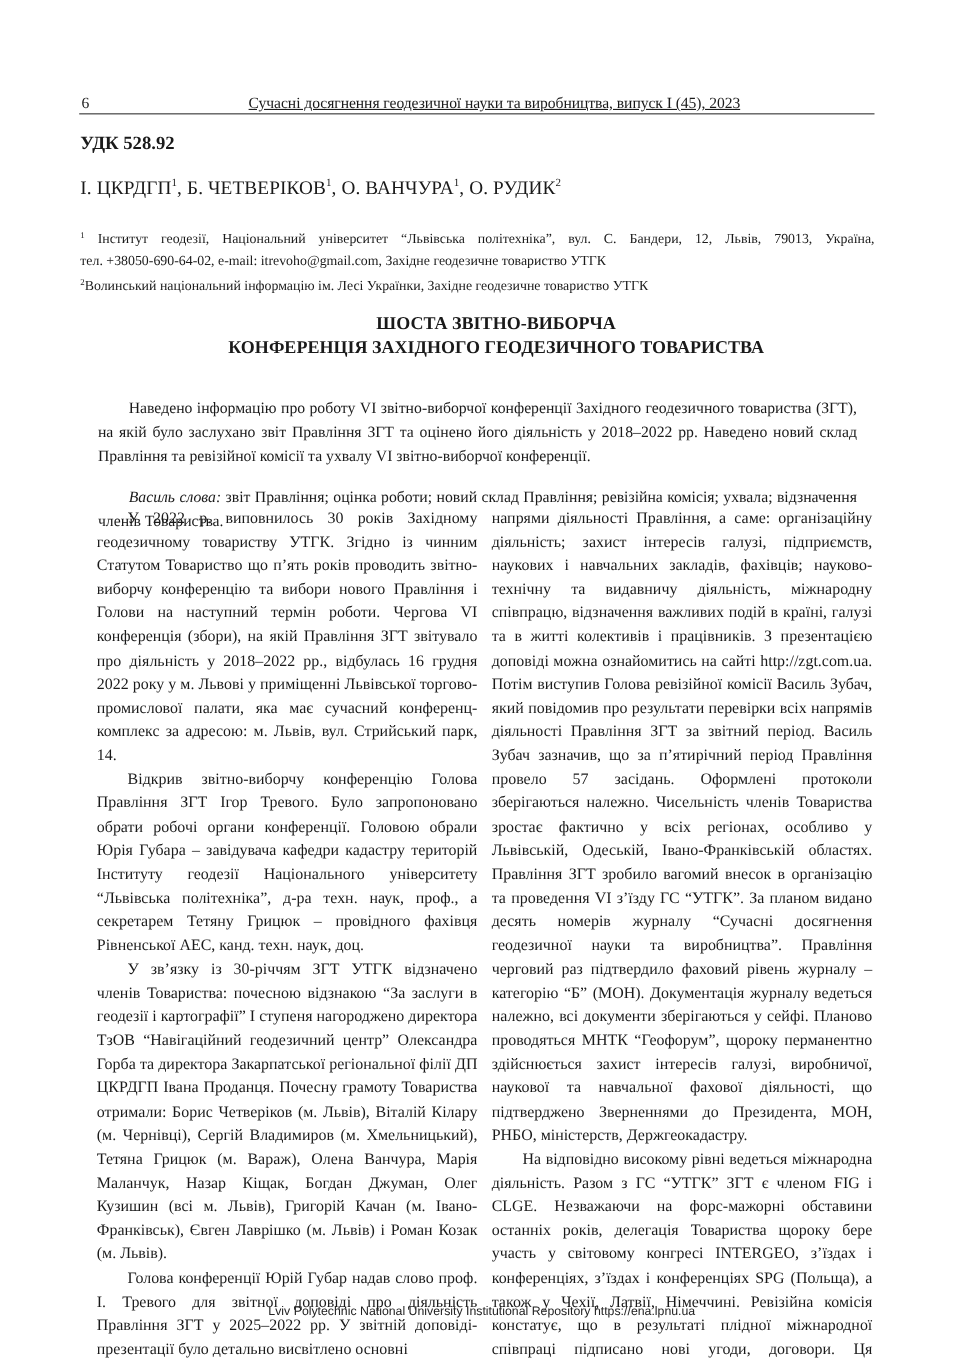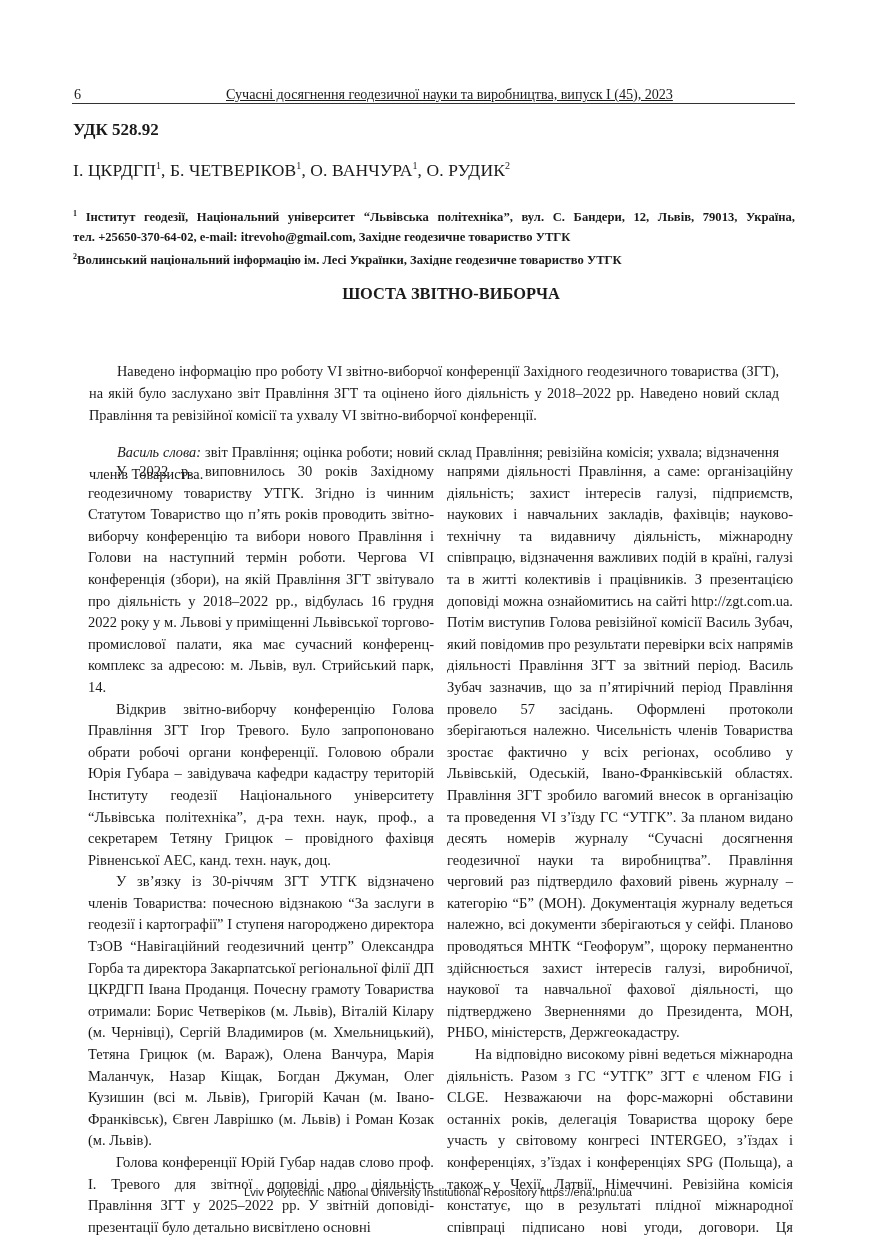--- a/index.html
+++ b/index.html
@@ -6,21 +6,21 @@
   body { width: 876px; height: 1240px; position: relative; overflow: hidden;
          font-family: "Liberation Serif", "DejaVu Serif", serif; color: #1a1a1a; }
   .abs { position: absolute; }
   .running-header { left: 72px; top: 86px; width: 723px; height: 17px;
                     border-bottom: 1px solid #333; font-size: 14.2px; line-height: 16px; }
   .running-header .pg { position: absolute; left: 2px; top: 0; }
   .running-header .jt { position: absolute; left: 154px; top: 0; letter-spacing: -0.05px; text-decoration: underline; }
   .udc { left: 73px; top: 120px; font-weight: bold; font-size: 17px; }
   .authors { left: 73px; top: 160px; font-size: 17.5px; letter-spacing: 0.1px; }
   .authors sup { font-size: 10px; vertical-align: 7px; }
-  .affil { left: 73px; top: 204px; width: 722px; font-size: 12.6px; line-height: 19.5px; font-weight: bold; }
+  .affil { left: 73px; top: 204px; width: 722px; font-size: 12.6px; line-height: 19.5px; }
   .affil .line { white-space: nowrap; }
   .affil .just { text-align: justify; text-align-last: justify; white-space: normal; }
   .affil sup { font-size: 8px; vertical-align: 5px; }
   .title { left: 90px; top: 283px; width: 722px; text-align: center; font-weight: bold;
            font-size: 16.4px; line-height: 22px; }
   .abstract { left: 73px; top: 345px; width: 722px; font-size: 14.3px; line-height: 21.8px; }
   .abstract p { margin: 16px; text-indent: 28px; text-align: justify; }
   .abstract .kw-label { font-style: italic; }
   .col { top: 461px; width: 346px; font-size: 14.5px; line-height: 21.6px; }
   .col p { margin: 0; text-align: justify; }
@@ -42,26 +42,27 @@
 
 <div class="abs authors">
   <span>І. ЦКРДГП</span><sup>1</sup>,
   <span>Б. ЧЕТВЕРІКОВ</span><sup>1</sup>,
   <span>О. ВАНЧУРА</span><sup>1</sup>,
   <span>О. РУДИК</span><sup>2</sup>
 </div>
 
 <div class="abs affil">
   <div class="line just"><sup>1</sup> <span>Інститут геодезії, Національний університет “Львівська політехніка”, вул. С. Бандери, 12, Львів, 79013, Україна,</span></div>
-  <div class="line">тел. +25650-370-64-02, e-mail: itrevoho@gmail.com, Західне  геодезичне товариство УТГК</div>
+  <div class="line">тел. +38050-690-64-02, e-mail: itrevoho@gmail.com, Західне  геодезичне товариство УТГК</div>
   <div class="line"><sup>2</sup><span>Волинський національний інформацію ім. Лесі Українки, Західне  геодезичне товариство УТГК</span></div>
 </div>
 
 <div class="abs title">
   <div>ШОСТА ЗВІТНО-ВИБОРЧА</div>
+  <div>КОНФЕРЕНЦІЯ ЗАХІДНОГО ГЕОДЕЗИЧНОГО ТОВАРИСТВА</div>
 </div>
 
 <div class="abs abstract">
   <p>Наведено інформацію про роботу VI звітно-виборчої конференції Західного геодезичного товариства (ЗГТ), на якій було заслухано звіт Правління ЗГТ та оцінено його діяльність у 2018–2022 рр. Наведено новий склад Правління та ревізійної комісії та ухвалу VI звітно-виборчої конференції.</p>
   <p><span class="kw-label">Василь слова:</span><span> звіт Правління; оцінка роботи; новий склад Правління; ревізійна комісія; ухвала; відзначення членів Товариства.</span></p>
 </div>
 
 <div class="abs col col-left">
   <p class="ind">У 2022 р. виповнилось 30 років Західному геодезичному товариству УТГК. Згідно із чинним Статутом Товариство що п’ять років проводить звітно-виборчу конференцію та вибори нового Правління і Голови на наступний термін роботи. Чергова VI конференція (збори), на якій Правління ЗГТ звітувало про діяльність у 2018–2022 рр., відбулась 16 грудня 2022 року у м. Львові у приміщенні Львівської торгово-промислової палати, яка має сучасний конференц-комплекс за адресою: м. Львів, вул. Стрийський парк, 14.</p>
   <p class="ind">Відкрив звітно-виборчу конференцію Голова Правління ЗГТ Ігор Тревого. Було запропоновано обрати робочі органи конференції. Головою обрали Юрія Губара – завідувача кафедри кадастру територій Інституту геодезії Національного університету “Львівська політехніка”, д-ра техн. наук, проф., а секретарем Тетяну Грицюк – провідного фахівця Рівненської АЕС, канд. техн. наук, доц.</p>

